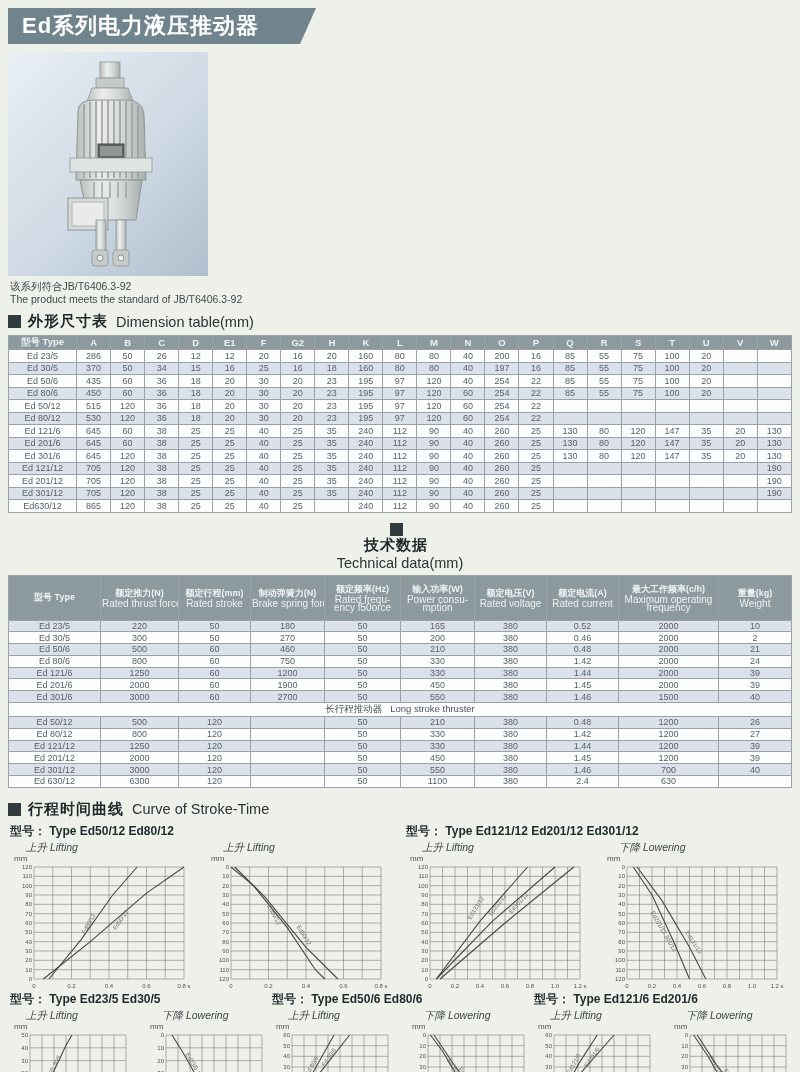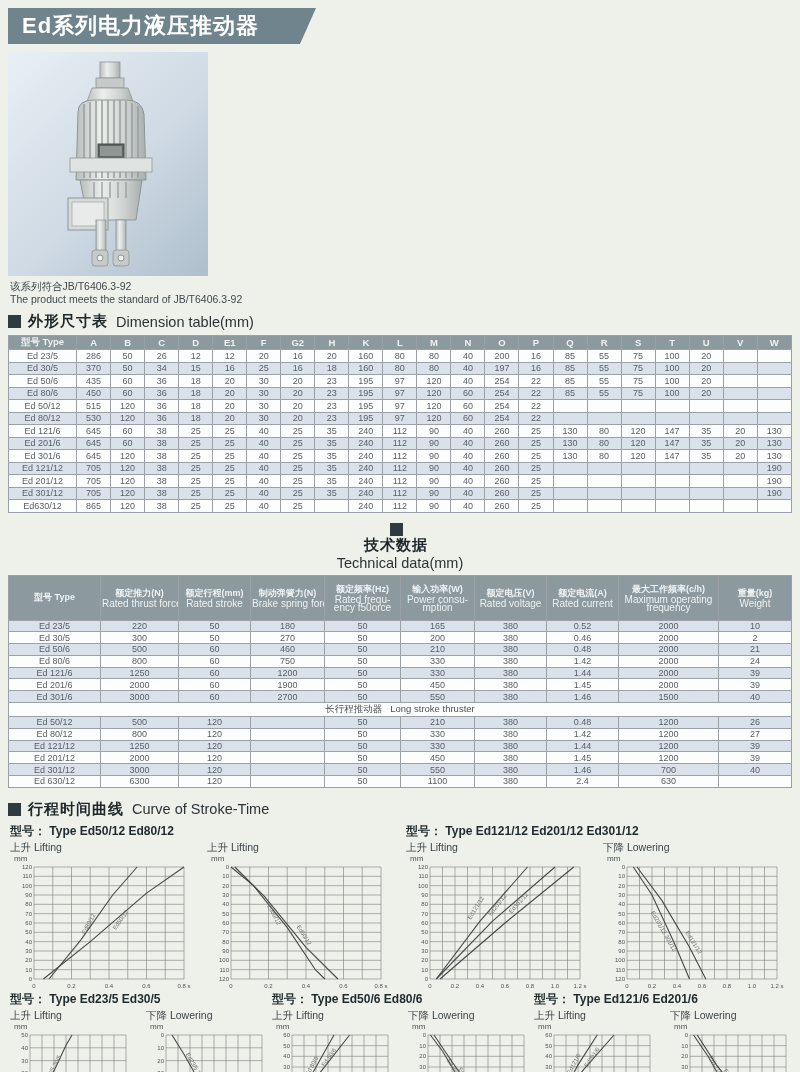--- a/index.html
+++ b/index.html
@@ -39,21 +39,21 @@
   #tech-table td.subhead{background:#fcfdfd;font-size:9.5px;color:#4a5358;height:12px;}
   #tech-table td.subhead .en{margin-left:8px;}
 
   
   .charts{margin-top:4px;}
   .chart-row{display:flex;justify-content:space-between;align-items:flex-start;padding:0 2px;}
   .cgroup{display:flex;flex-direction:column;align-items:flex-start;}
   .cgroup-title{font-size:12px;font-weight:bold;color:#1f2a2d;margin-bottom:1px;}
   .cpair{display:flex;gap:10px;}
   .chart{display:flex;flex-direction:column;}
-  .chart-title{font-size:10.5px;color:#3c4548;margin-left:0;}
+  .chart-title{font-size:10.5px;color:#3c4548;margin-left:16px;font-style:italic;}
   .chart-unit{font-size:8px;color:#4a5356;margin-left:4px;line-height:8px;}
   svg text{font-family:"Liberation Sans","DejaVu Sans",sans-serif;}
 </style>
 </head>
 <body>
 
 <div class="page">
   <div class="inner">
 
     <div class="hdr">

